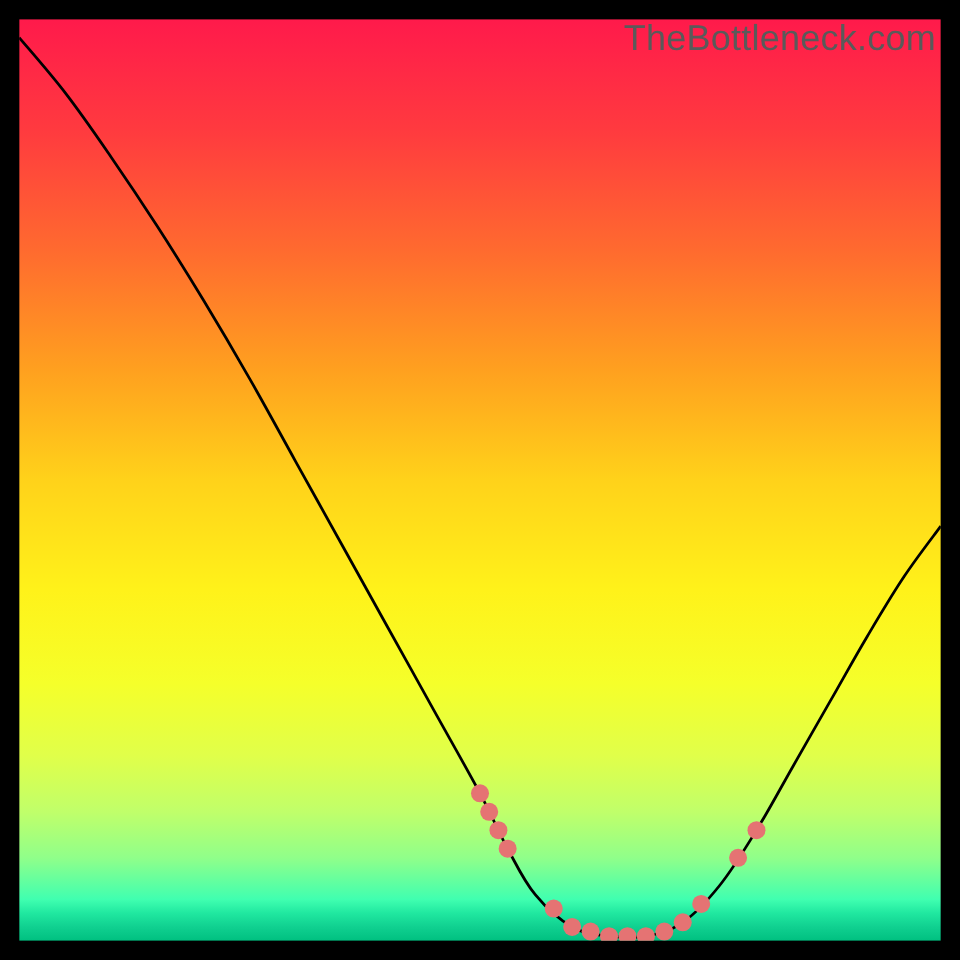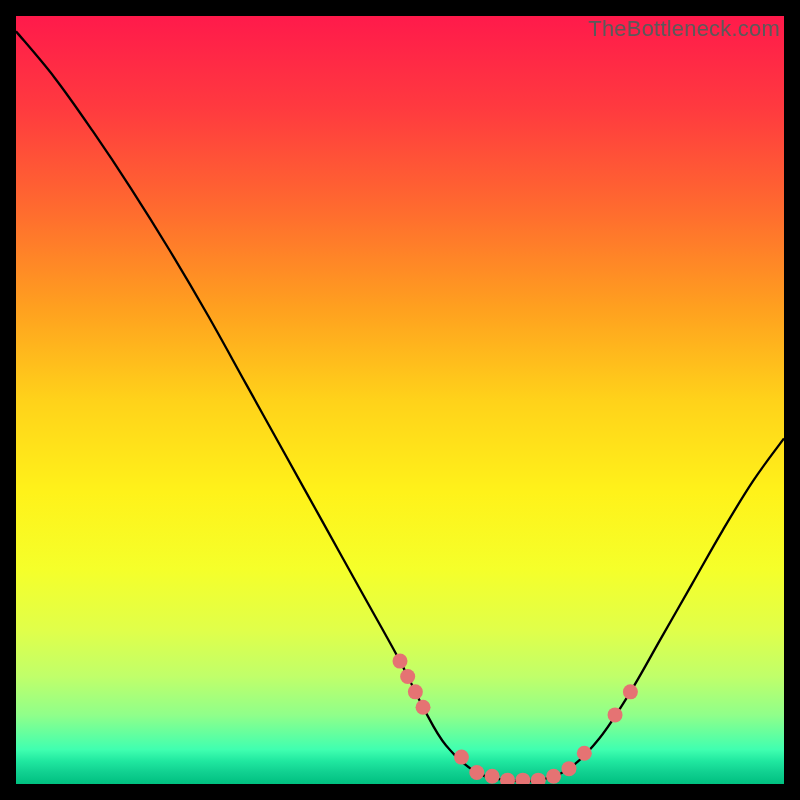--- a/index.html
+++ b/index.html
@@ -23,21 +23,21 @@
     position: absolute;
     left: 0;
     top: 0;
     width: 768px;
     height: 768px;
   }
   .watermark {
     position: absolute;
     top: 0px;
     right: 4px;
-    font-size: 22px;
+    font-size: 30px;
     font-weight: 500;
     color: #5a5a5a;
     z-index: 50;
     letter-spacing: 0.2px;
     margin-left: 39px;
   }
   svg { display: block; }
 </style>
 </head>
 <body>

